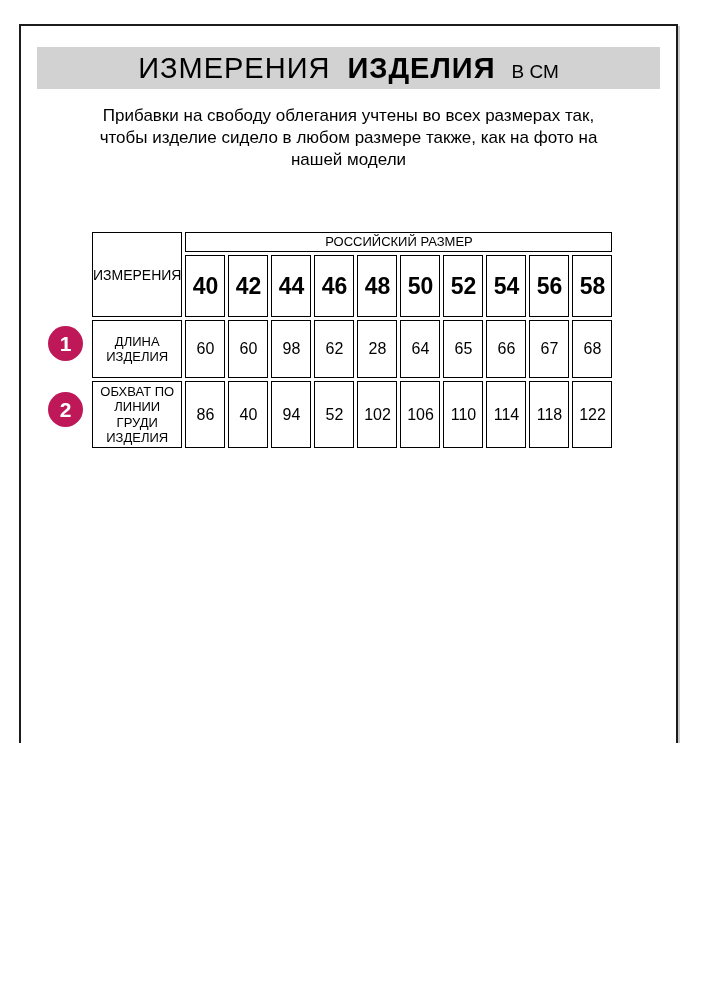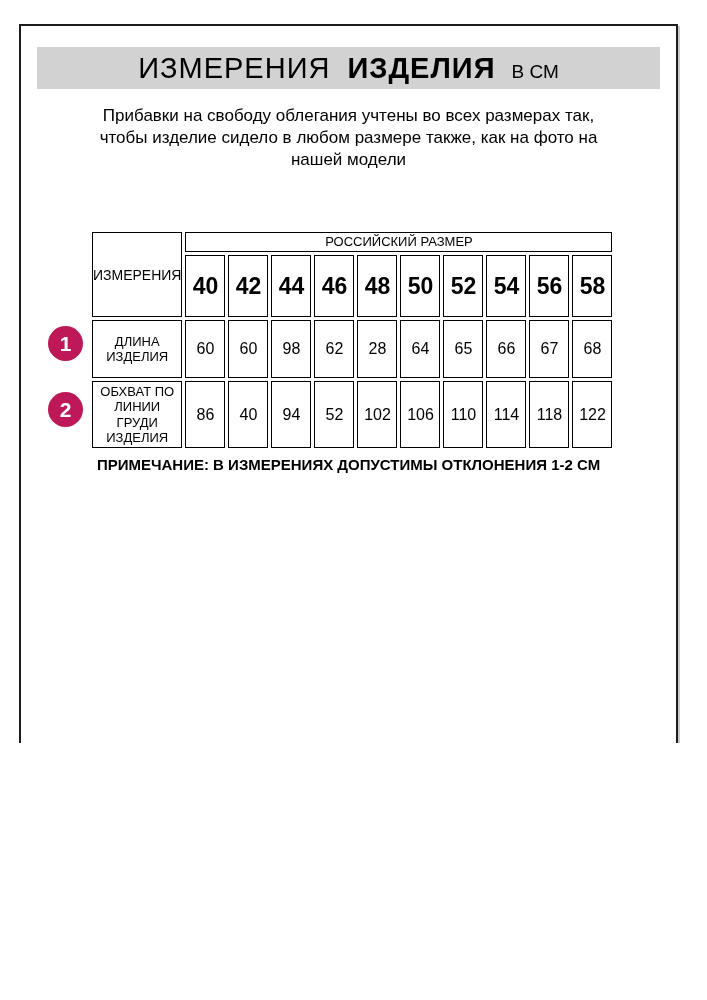--- a/index.html
+++ b/index.html
@@ -154,16 +154,15 @@
             <td>114</td>
             <td>118</td>
             <td>122</td>
           </tr>
         </tbody>
     </table>
 
     <div class="marker marker-1" style="background: rgb(190, 24, 88);">1</div>
     <div class="marker marker-2" style="background: rgb(190, 24, 88);">2</div>
 
-    <div class="note">ПРИМЕЧАНИЕ: В ИЗМЕРЕНИЯХ ДОПУСТИМЫ ОТКЛОНЕНИЯ 1-2 СМ</div>
 
   </div>
 </div>
 
 </body></html>

